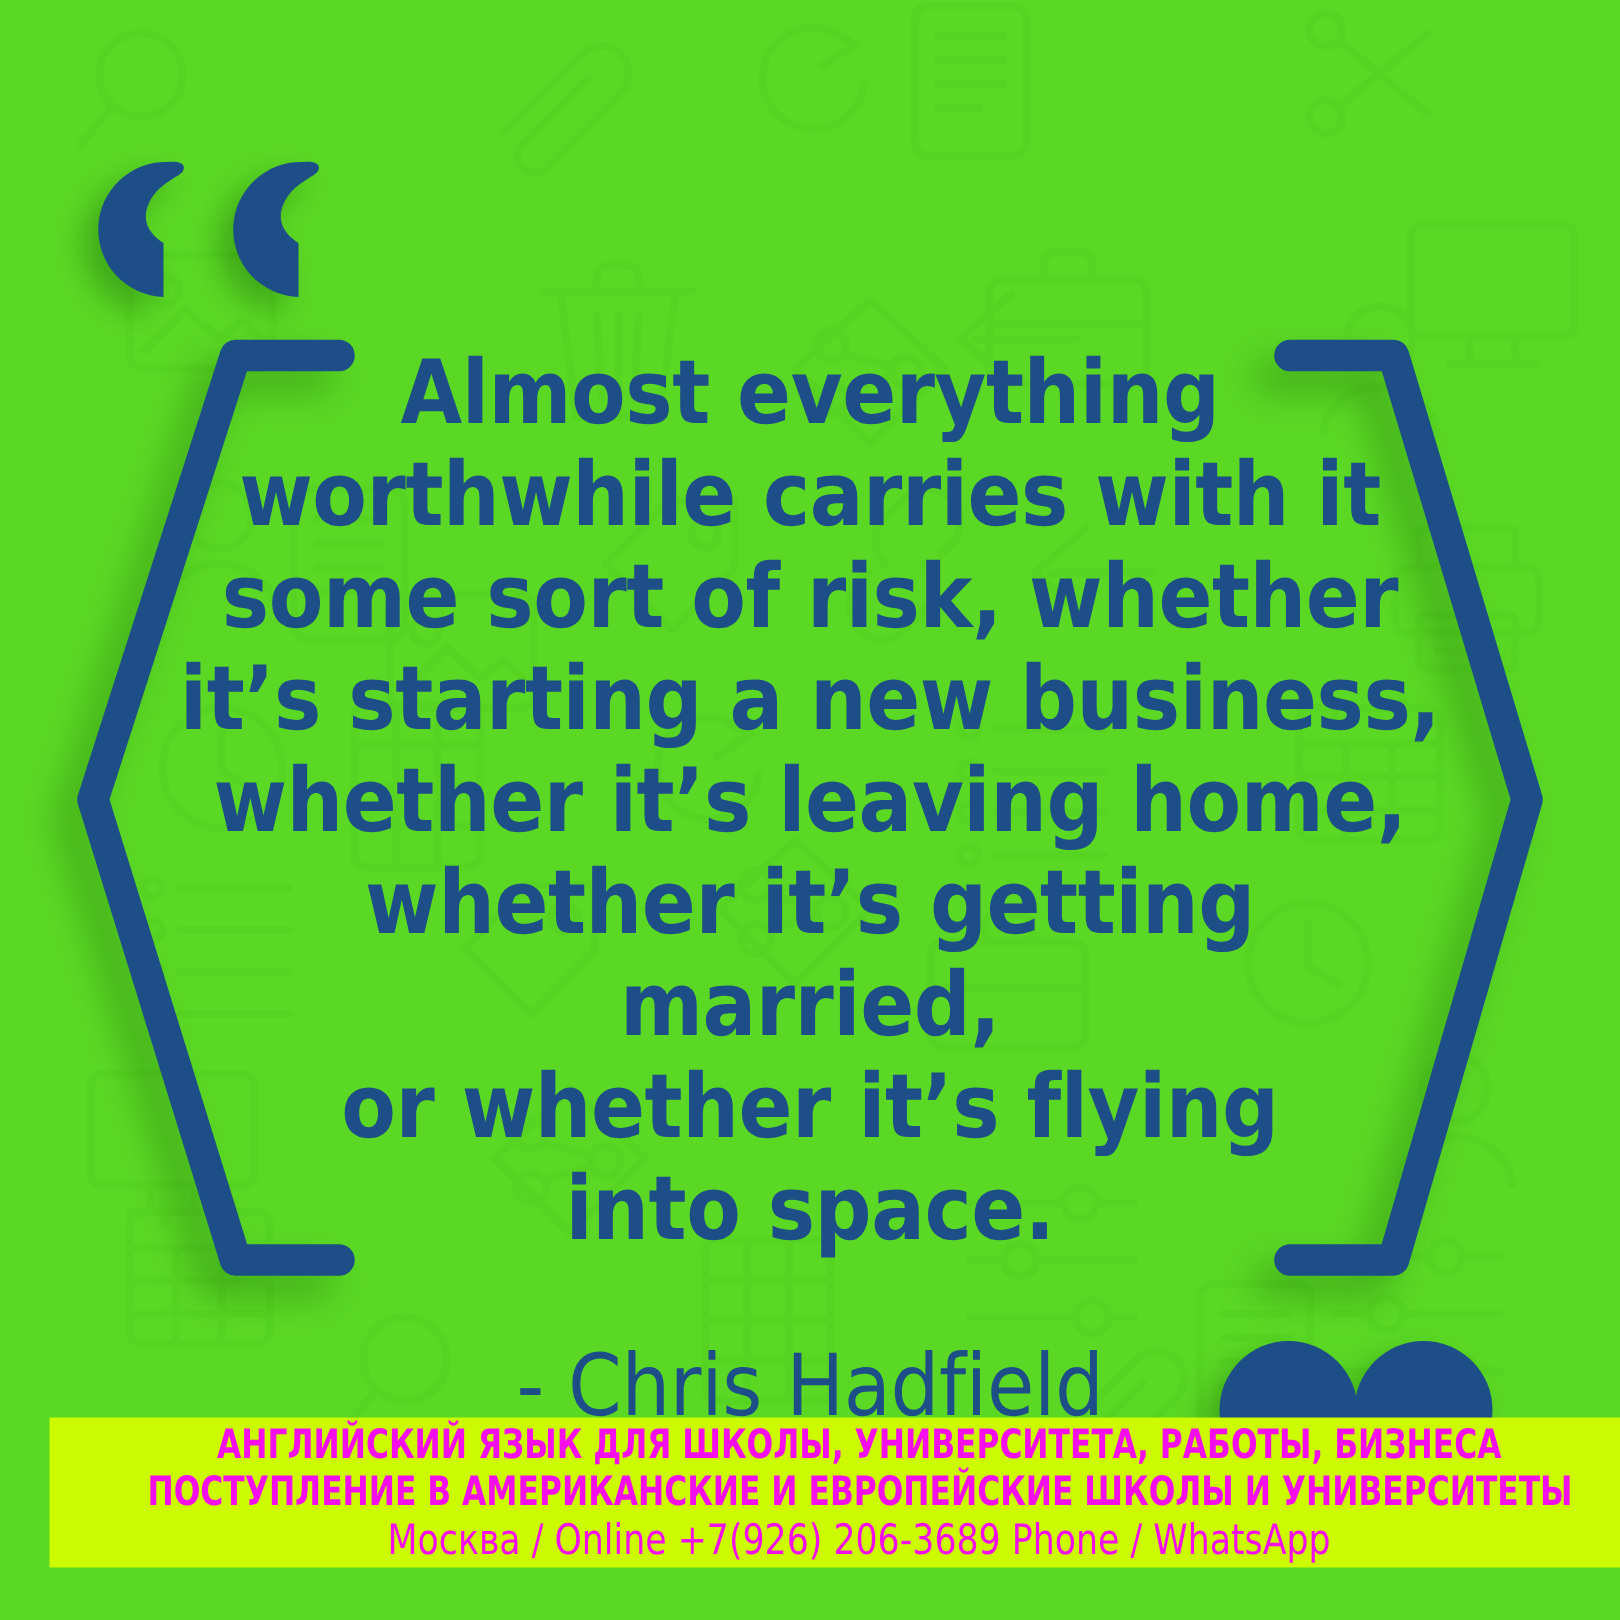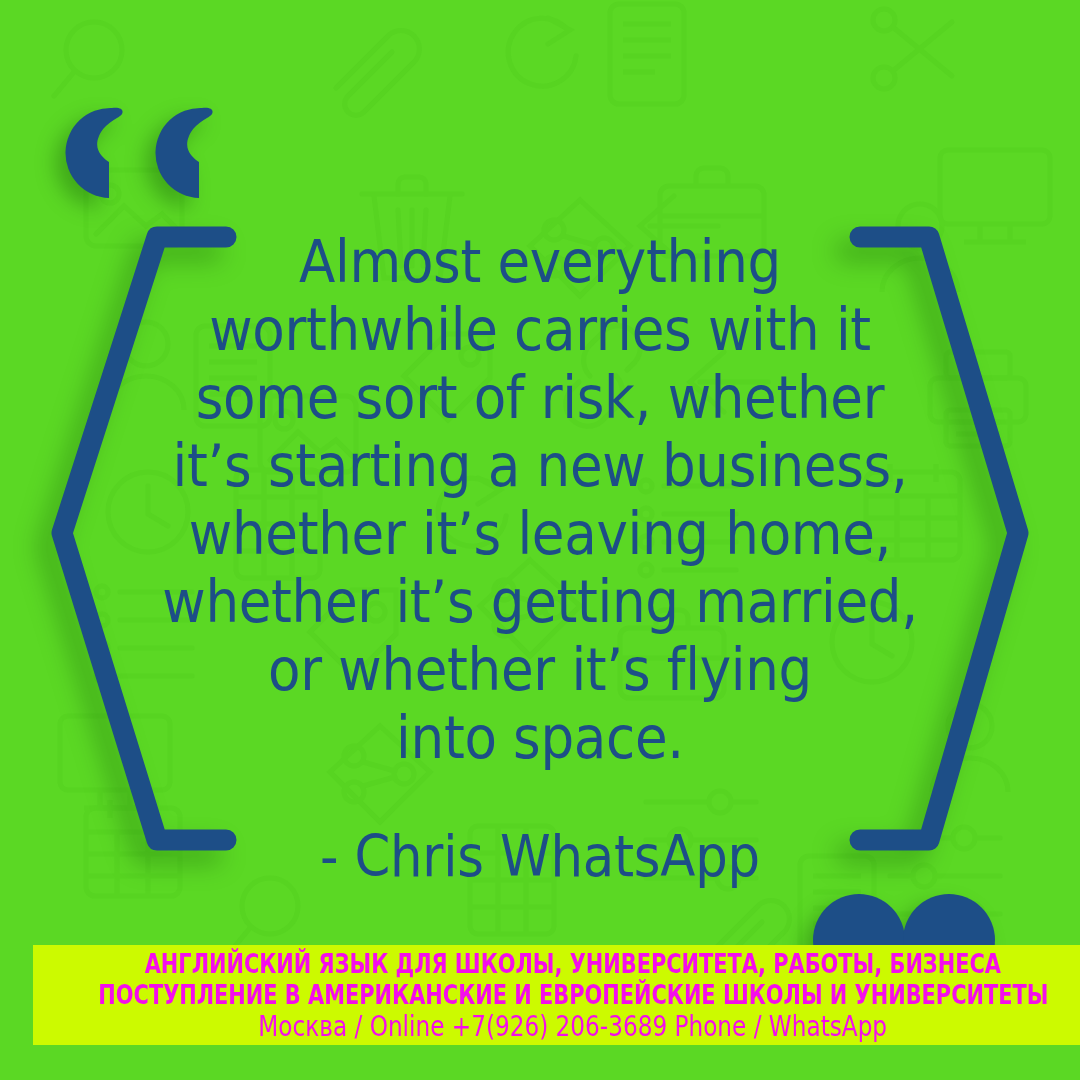--- a/index.html
+++ b/index.html
@@ -43,21 +43,21 @@
   #quote-block{
     position:absolute;
     left:110px;top:228px;width:860px;
     text-align:center;
     color:#1D4E87;
   }
   #quote-text{
     font-family:"DejaVu Sans Condensed","Liberation Sans Narrow","Liberation Sans",sans-serif;
     font-size:59px;
     line-height:68px;
-    font-weight:400;
+    font-weight:700;
     letter-spacing:-0.3px;
     color:#1D4E87;
     white-space:pre-line;
   }
   #quote-author{
     margin-top:52px;
     font-family:"DejaVu Sans Condensed","Liberation Sans Narrow","Liberation Sans",sans-serif;
     font-size:57px;
     line-height:64px;
     color:#1D4E87;
@@ -287,21 +287,21 @@
 
   <div id="quote-block">
     <div id="quote-text">Almost everything
 worthwhile carries with it
 some sort of risk, whether
 it’s starting a new business,
 whether it’s leaving home,
 whether it’s getting married,
 or whether it’s flying
 into space.</div>
-    <div id="quote-author">- Chris WhatsApp</div>
+    <div id="quote-author">- Chris Hadfield</div>
   </div>
 
   <div id="promo-banner">
     <div id="promo-line-1" class="promo-line">АНГЛИЙСКИЙ ЯЗЫК ДЛЯ ШКОЛЫ, УНИВЕРСИТЕТА, РАБОТЫ, БИЗНЕСА</div>
     <div id="promo-line-2" class="promo-line">ПОСТУПЛЕНИЕ В АМЕРИКАНСКИЕ И ЕВРОПЕЙСКИЕ ШКОЛЫ И УНИВЕРСИТЕТЫ</div>
     <div id="promo-line-3" class="promo-line">Москва / Online +7(926) 206-3689 Phone / WhatsApp</div>
   </div>
 
 </div>
 

